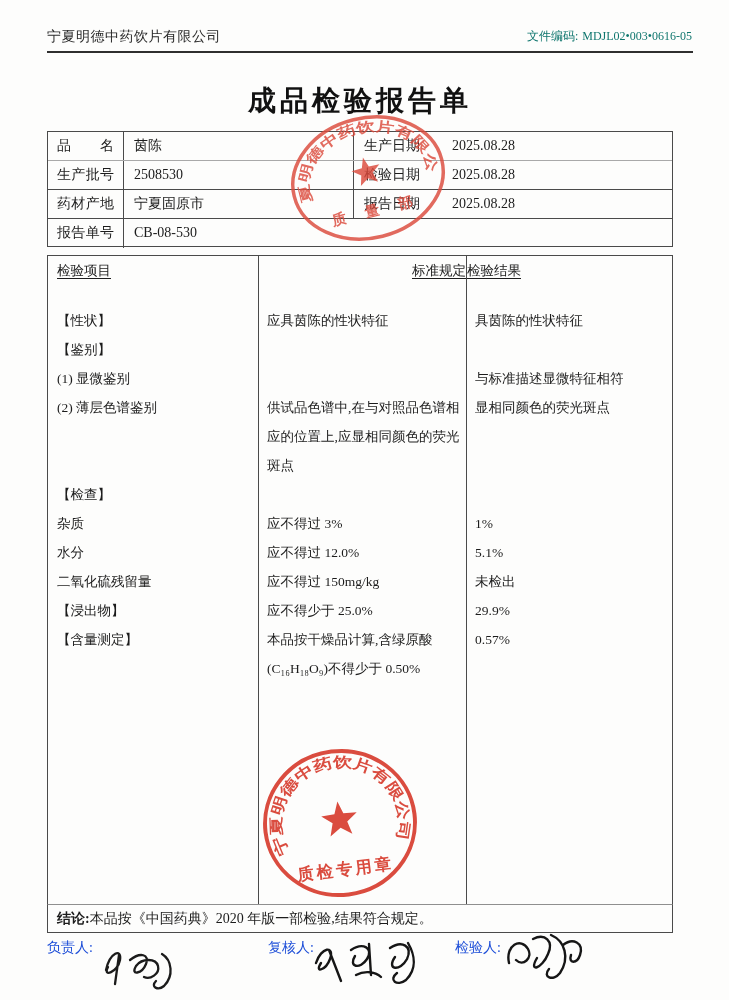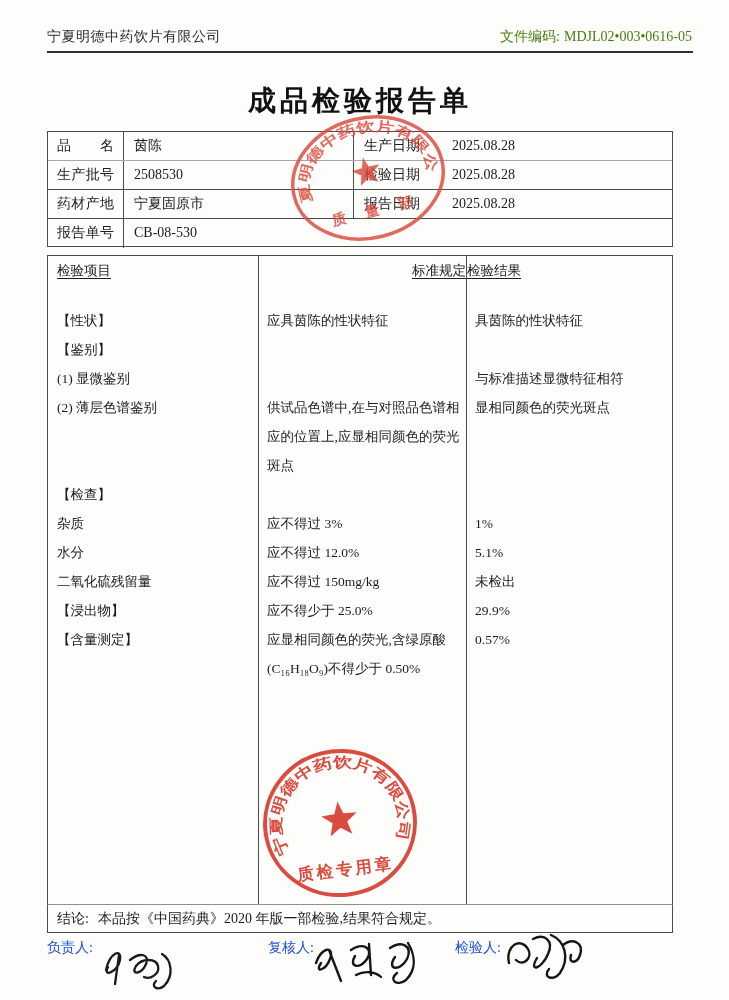--- a/index.html
+++ b/index.html
@@ -4,21 +4,21 @@
 <style>
   * { margin:0; padding:0; box-sizing:border-box; }
   html,body { background:#ffffff; }
   .page {
     position:relative; width:729px; height:1000px; overflow:hidden;
     background:#fdfdfc; color:#1c1c1c;
     font-family:"Liberation Serif","DejaVu Serif",serif;
   }
   
   .hdr-company { position:absolute; left:47px; top:28px; font-size:14px; letter-spacing:.5px; color:#2a2a2a; }
-  .hdr-code { position:absolute; right:37px; top:28px; font-size:14px; color:#4d7c0f; }
+  .hdr-code { position:absolute; right:37px; top:28px; font-size:12px; color:#0f766e; }
   .hdr-code .lbl { margin-right:4px; }
   .hdr-rule { position:absolute; left:47px; top:51px; width:646px; height:2px; background:#2f2f2f; }
   
   .title { position:absolute; left:47px; top:82px; width:626px; text-align:center;
            font-size:28px; font-weight:bold; letter-spacing:4px; color:#111; }
   
   .info { position:absolute; left:47px; top:131px; width:626px; height:116px; border:1px solid #4a4a4a; font-size:14px; }
   .info .row { position:absolute; left:0; width:100%; height:29px; line-height:28px; }
   .info .row.b0 { top:0; border-bottom:1px solid #a9a9a9; }
   .info .row.b1 { top:29px; border-bottom:1px solid #4a4a4a; }
@@ -42,21 +42,21 @@
   .results .rh.standard { left:211px; width:207px; text-align:right; }
   .results .rh.result { left:419px; width:207px; text-align:left; }
   .results .rrow { position:absolute; left:0; width:100%; height:29px; line-height:29px; }
   .results .c1 { position:absolute; left:9px; width:196px; }
   .results .c2 { position:absolute; left:219px; width:194px; }
   .results .c3 { position:absolute; left:427px; width:196px; }
   
   .conclusion { position:absolute; left:47px; top:904px; width:626px; height:29px;
                 border:1px solid #4a4a4a; border-top-color:#8f8f8f;
                 line-height:27px; padding-left:9px; font-size:14px; }
-  .conclusion .lbl { font-weight:normal; margin-right:9px; }
+  .conclusion .lbl { font-weight:bold; margin-right:0; }
   
   .signer { position:absolute; top:939px; font-size:14px; color:#1d4ed8; }
   .sg1 { left:47px; } .sg2 { left:268px; } .sg3 { left:455px; }
   .sig-svg { position:absolute; }
   .sig-a { left:92px;  top:940px; }
   .sig-b { left:308px; top:933px; }
   .sig-c { left:497px; top:927px; }
   
   .stamp { position:absolute; }
   .stamp-top { left:284px; top:110px; transform:rotate(-14deg); opacity:.82; }
@@ -163,21 +163,21 @@
       <span class="c2">应不得过 150mg/kg</span>
       <span class="c3">未检出</span>
     </div>
     <div class="rrow" style="top:340px">
       <span class="c1">【浸出物】</span>
       <span class="c2">应不得少于 25.0%</span>
       <span class="c3">29.9%</span>
     </div>
     <div class="rrow" style="top:369px">
       <span class="c1">【含量测定】</span>
-      <span class="c2">应显相同颜色的荧光,含绿原酸</span>
+      <span class="c2">本品按干燥品计算,含绿原酸</span>
       <span class="c3">0.57%</span>
     </div>
     <div class="rrow" style="top:398px">
       <span class="c1"></span>
       <span class="c2">(C₁₆H₁₈O₉)不得少于 0.50%</span>
       <span class="c3"></span>
     </div>
   </div>
 
   <div class="conclusion">

